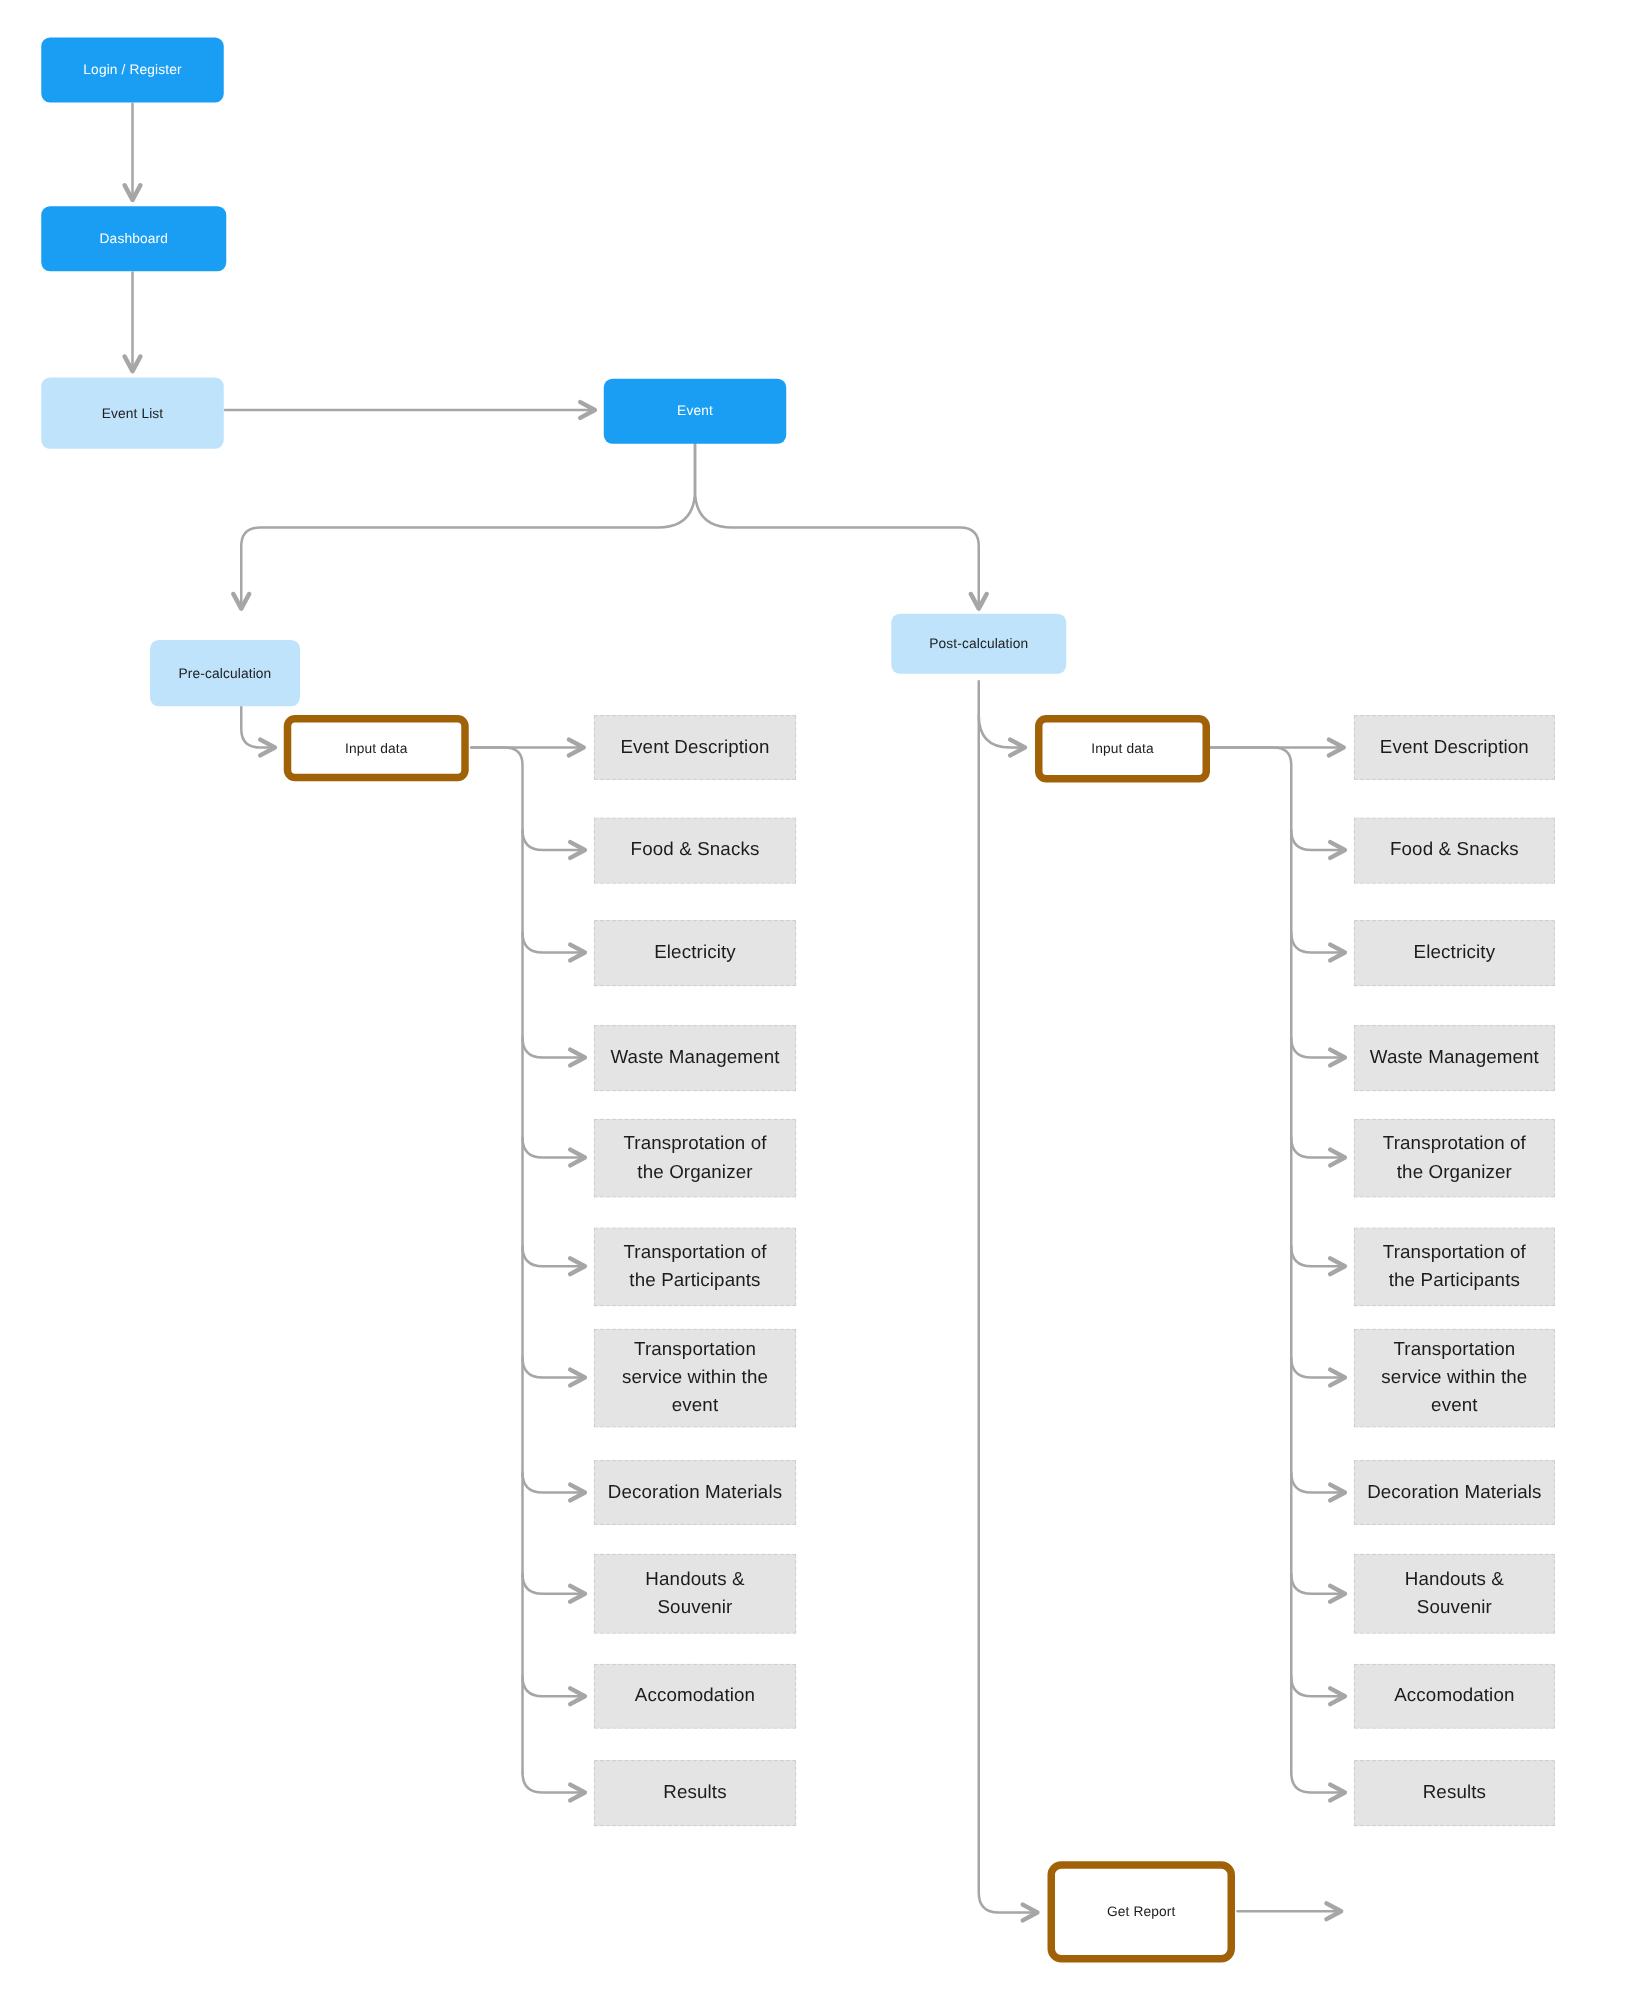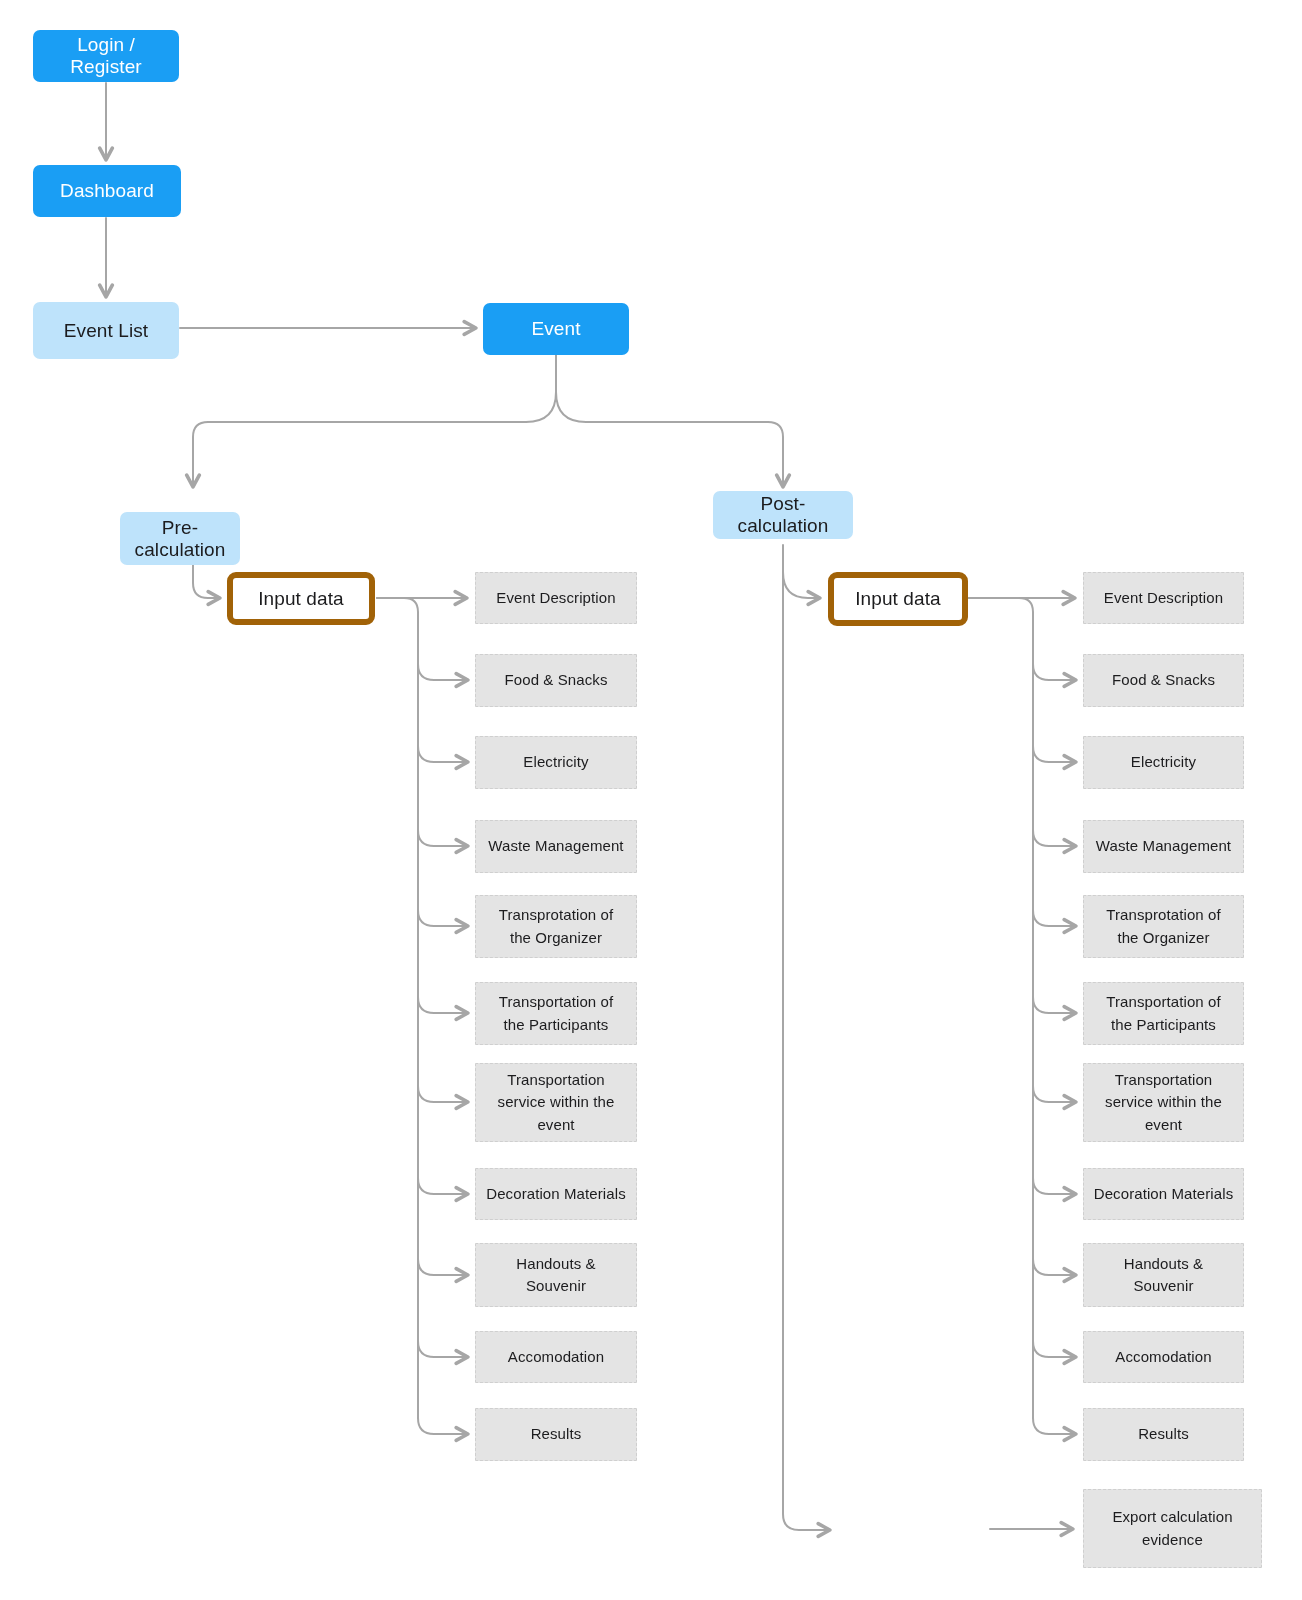--- a/index.html
+++ b/index.html
@@ -14,21 +14,21 @@
   #connectors { position: absolute; left: 0; top: 0; width: 1302px; height: 1600px; }
   #connectors path { stroke: #a6a6a6; stroke-width: 2; fill: none; stroke-linecap: round; }
   .node {
     position: absolute;
     display: flex;
     align-items: center;
     justify-content: center;
     text-align: center;
     box-sizing: border-box;
     border-radius: 7px;
-    font-size: 19px;
+    font-size: 11px;
     font-weight: 500;
     letter-spacing: .1px;
     color: #1c1c1e;
   }
   .blue   { background: #1A9EF4; color: #ffffff; }
   .lightblue { background: #BEE3FB; }
   .outline {
     background: #ffffff;
     border: 6px solid #a16207;
     border-radius: 9px;
@@ -197,19 +197,18 @@
     <span class="label">Handouts  &amp;
 Souvenir</span>
     </div>
   <div class="node gray" style="left:1083px;top:1331px;width:161px;height:52px">
     <span class="label">Accomodation</span>
     </div>
   <div class="node gray" style="left:1083px;top:1408px;width:161px;height:53px">
     <span class="label">Results</span>
     </div>
 
-
-  <div class="node gray" style="left:1083px;top:1489px;width:179px;height:79px">
-    <span class="label">Export calculation
-evidence</span>
-  </div>
+  <div class="node outline" style="left:838px;top:1489px;width:150px;height:81px;border-radius:11px">
+    <span class="label">Get Report</span>
+  </div>
+
 
 </div>
 
 </body></html>

